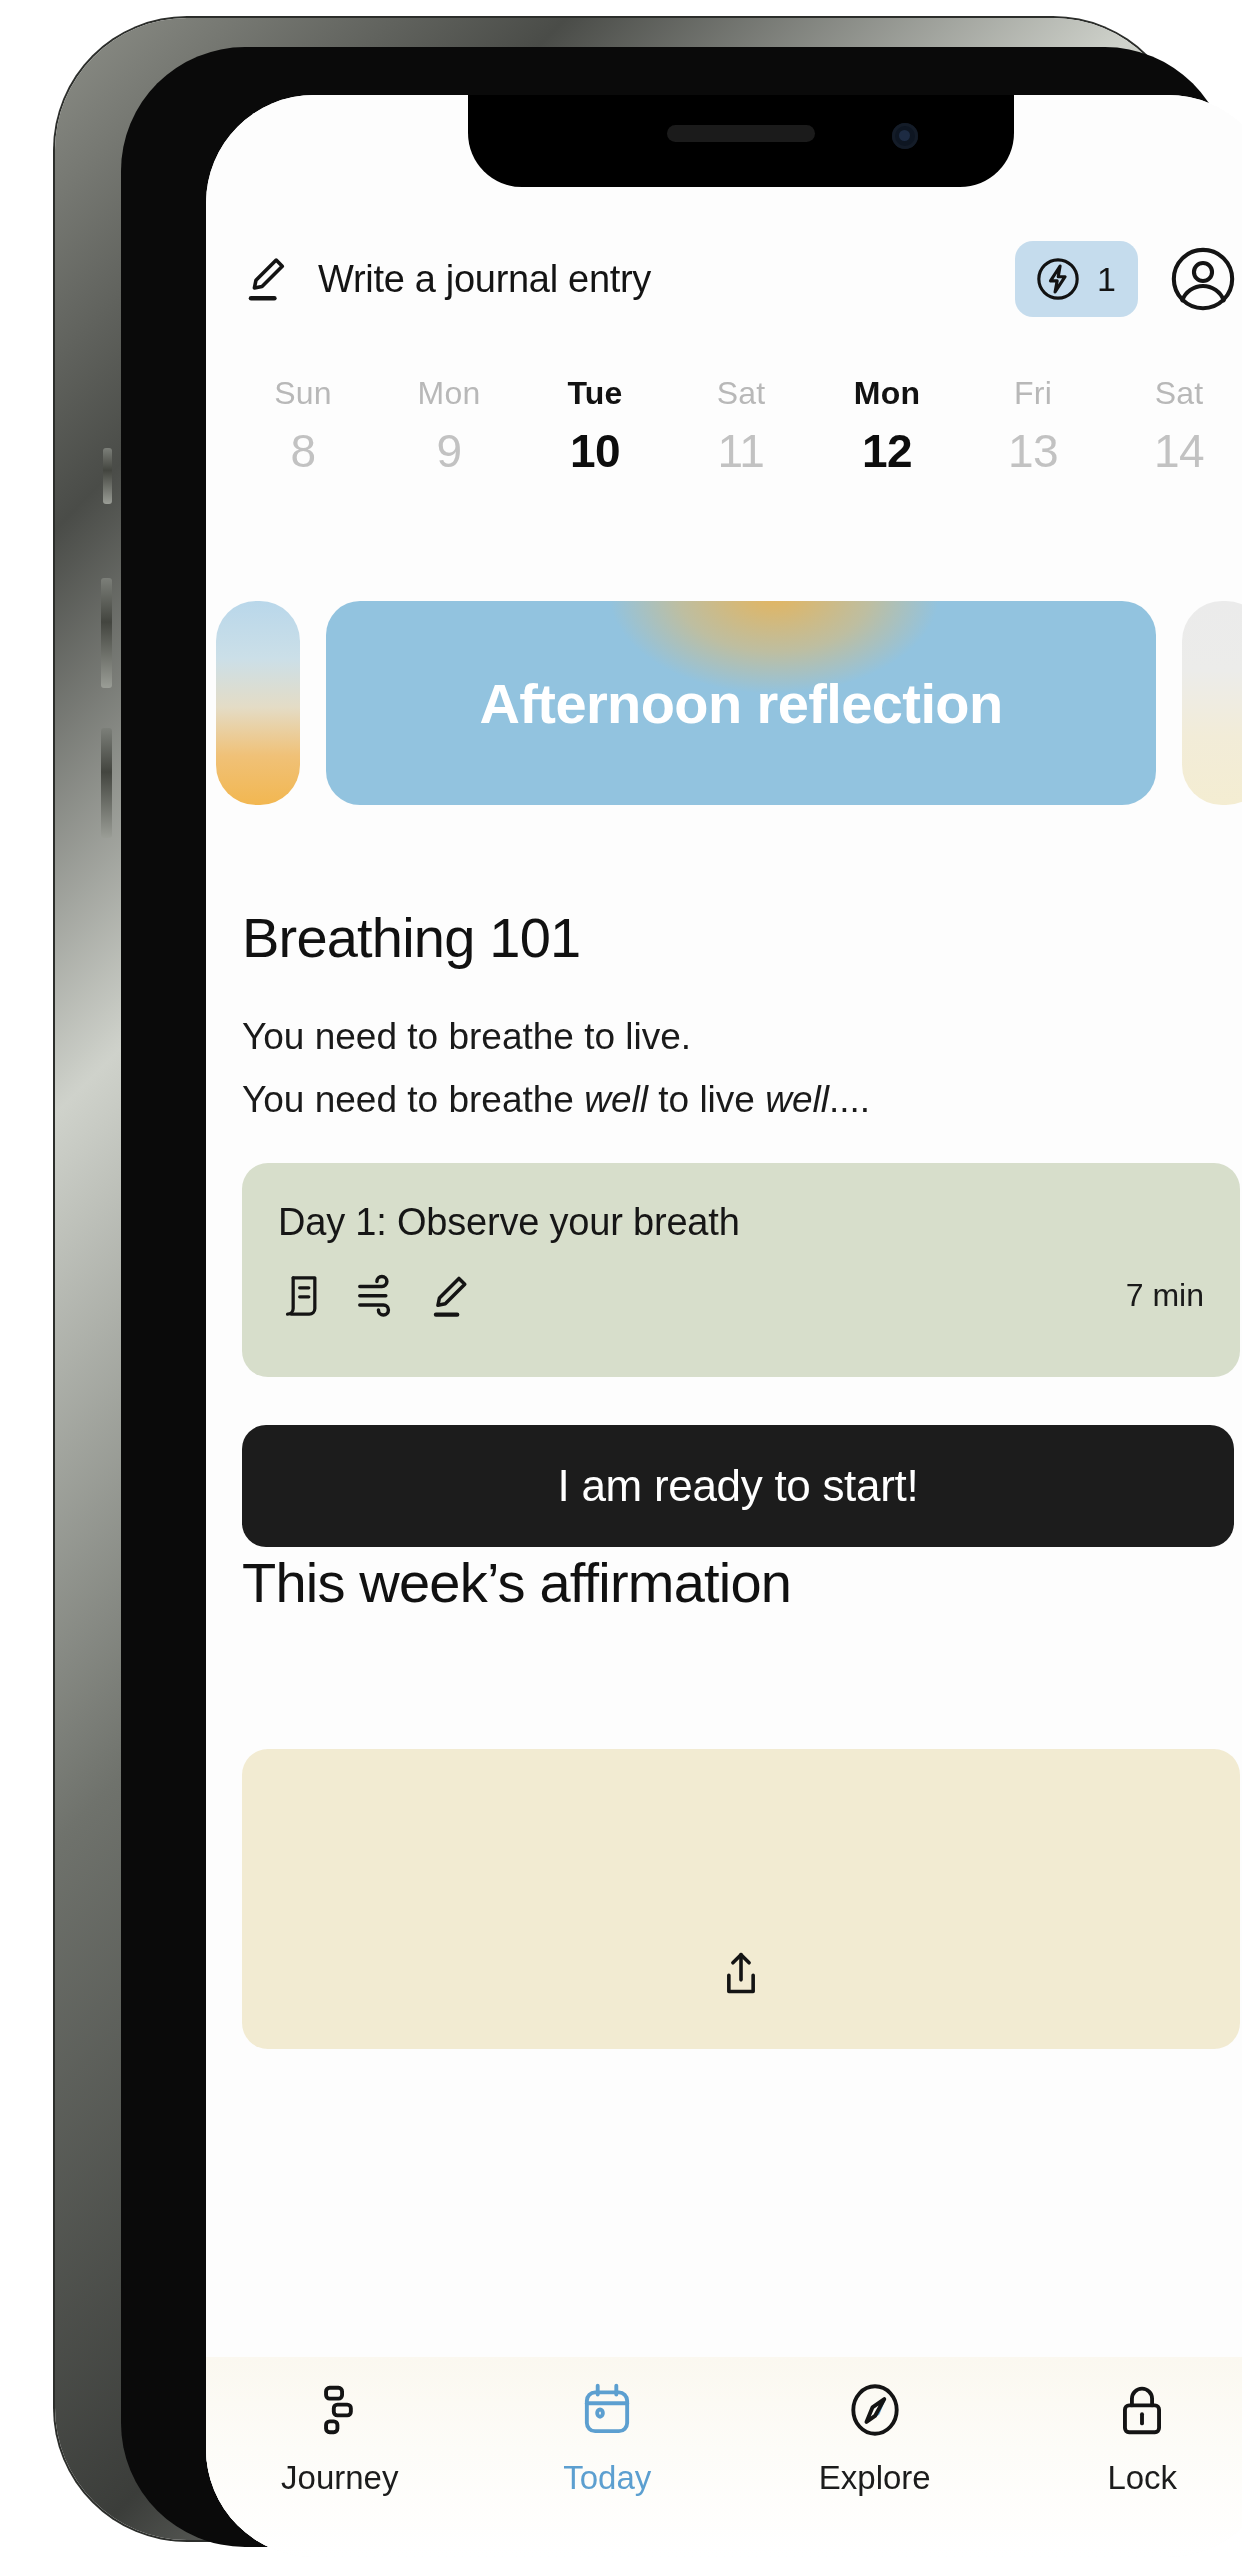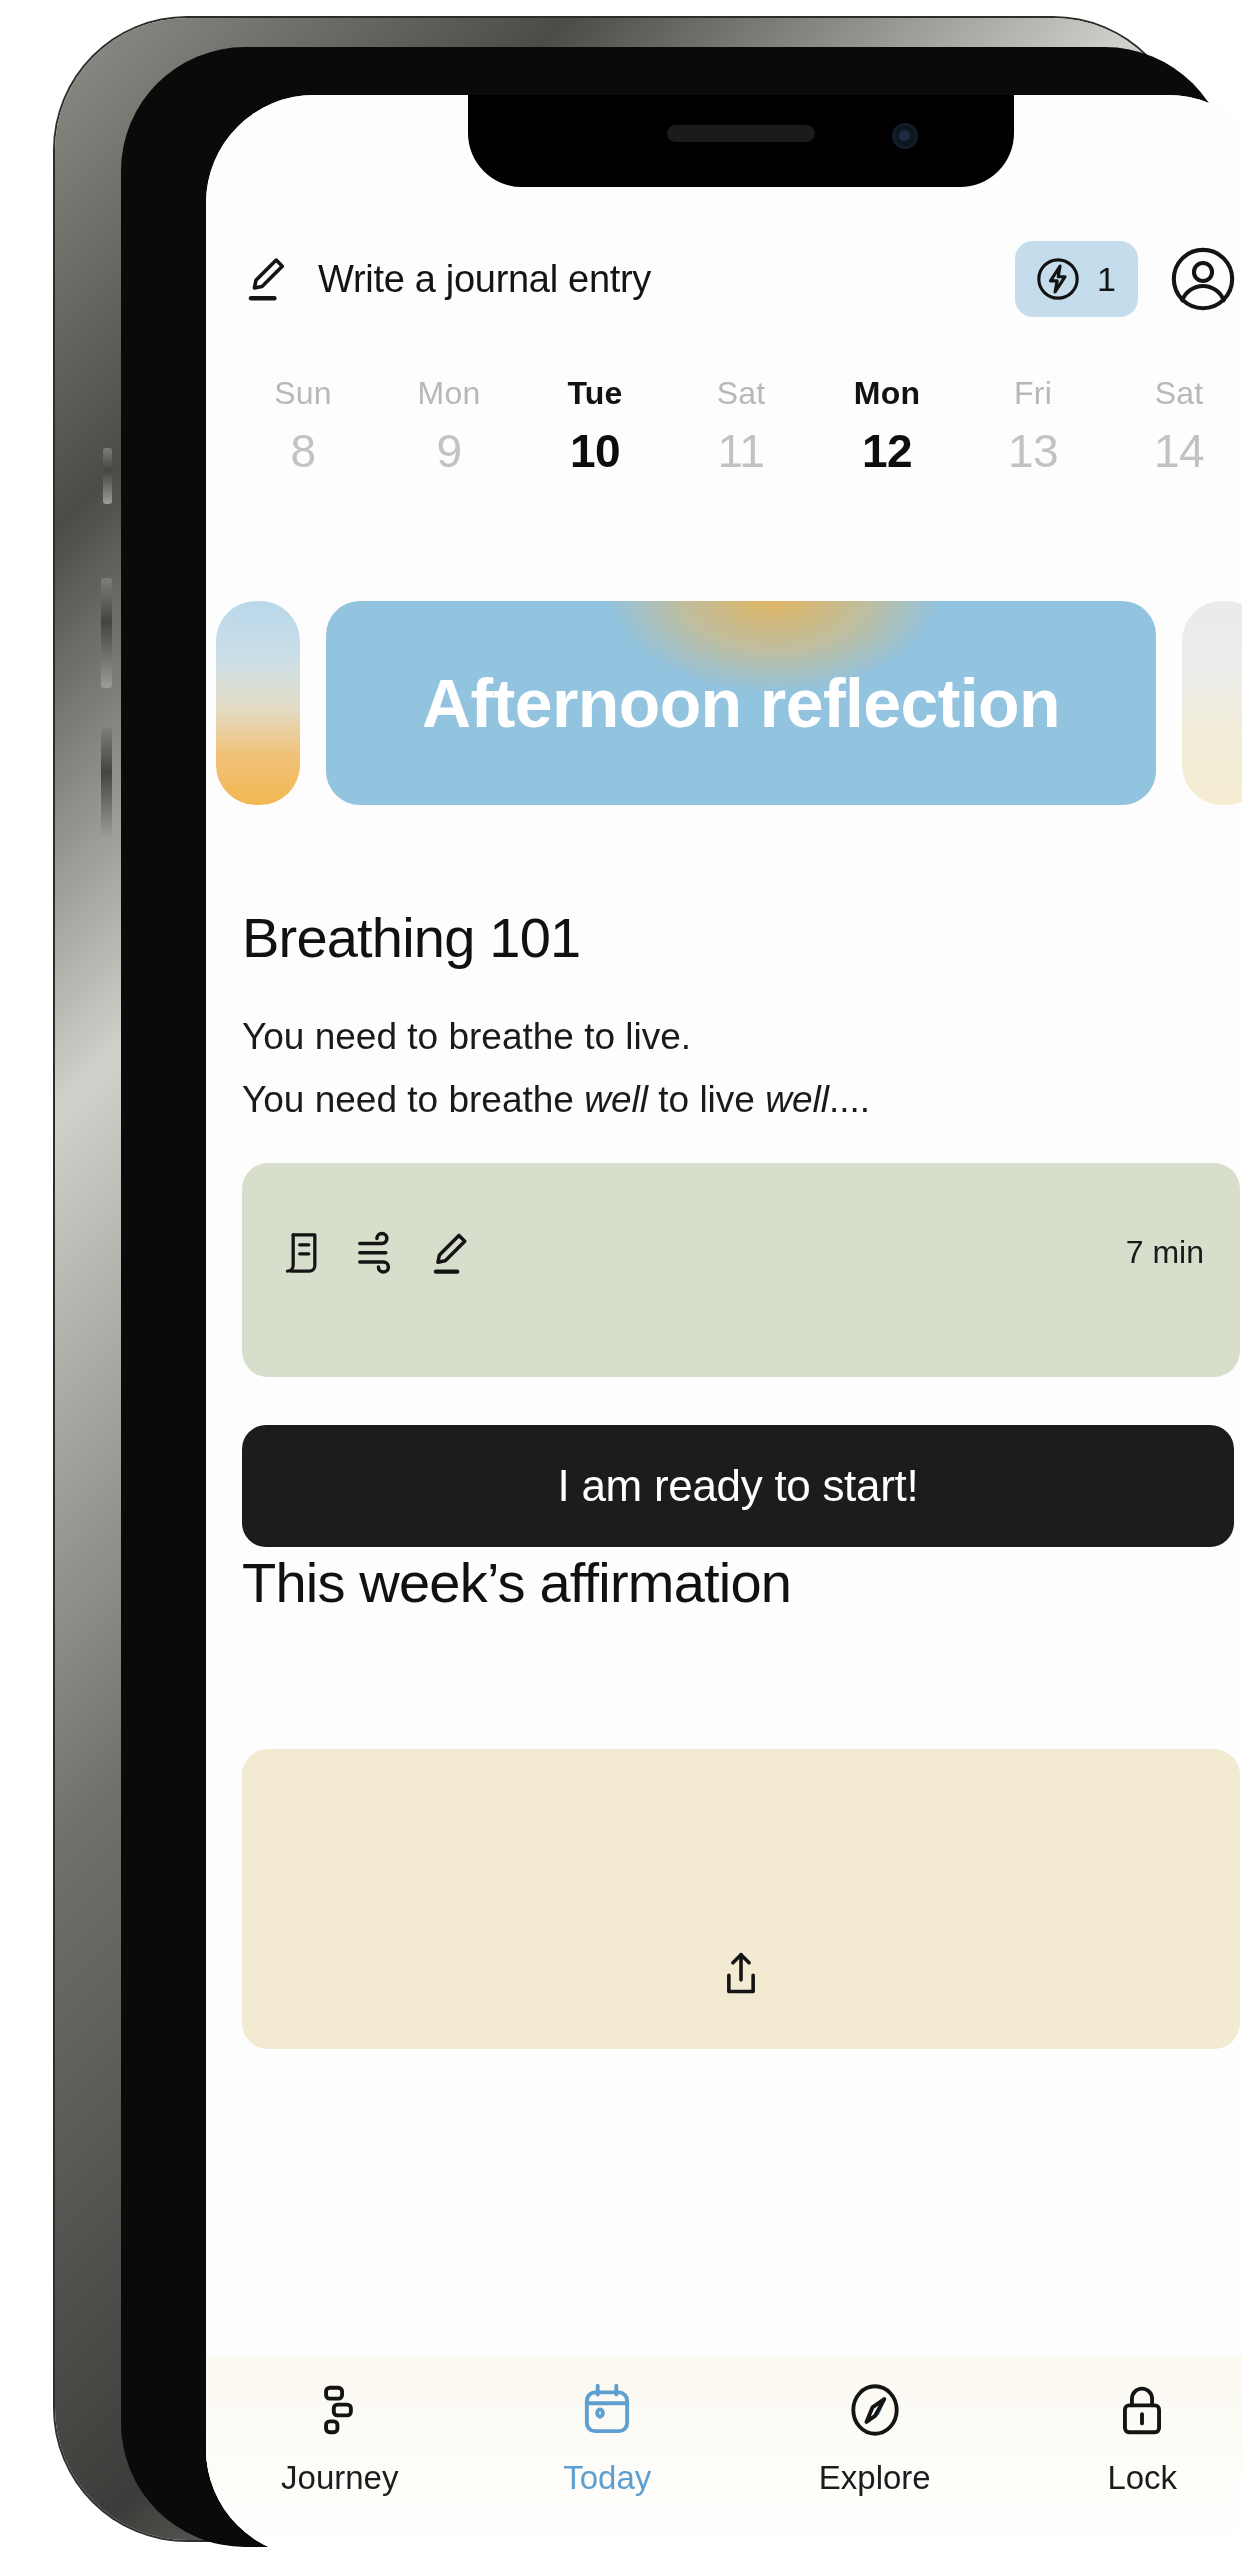--- a/index.html
+++ b/index.html
@@ -198,21 +198,21 @@
     background:
       radial-gradient(ellipse 230px 140px at 54% -4%, rgba(243,178,70,0.85) 0%, rgba(243,184,85,0.45) 42%, rgba(146,195,223,0) 72%),
       #92c3df;
     display: flex;
     align-items: center;
     justify-content: center;
     position: relative;
     overflow: hidden;
   }
   .hero-card .hero-title {
-    font-size: 68px;
+    font-size: 56px;
     font-weight: bold;
     color: #ffffff;
     letter-spacing: -0.6px;
   }
 
   
   .section-title {
     position: absolute;
     left: 36px;
     font-size: 56px;
@@ -435,20 +435,21 @@
           </div>
 
           <div class="section-title" id="breathing-title">Breathing 101</div>
 
           <div class="desc">
             <div>You need to breathe to live.</div>
             <div><span>You need to breathe </span><i>well</i><span> to live </span><i>well</i><span>....</span></div>
           </div>
 
           <div class="day-card">
+            <div class="dc-title">Day 1: Observe your breath</div>
             <div class="dc-row">
               <div class="dc-icons">
                 <span>
                   <svg width="52" height="52" viewBox="0 0 24 24" fill="none" stroke="#141414" stroke-width="1.5" stroke-linecap="round" stroke-linejoin="round">
                     <path d="M7 3.6h10v14.2a2.6 2.6 0 0 1-2.6 2.6H6.2"></path>
                     <path d="M7 3.6v14.2a2.6 2.6 0 0 1-2.6 2.6 2.6 2.6 0 0 0 2.6-2.6"></path>
                     <line x1="10" y1="8.2" x2="14.2" y2="8.2"></line>
                     <line x1="10" y1="12.4" x2="14.2" y2="12.4"></line>
                   </svg>
                 </span>

